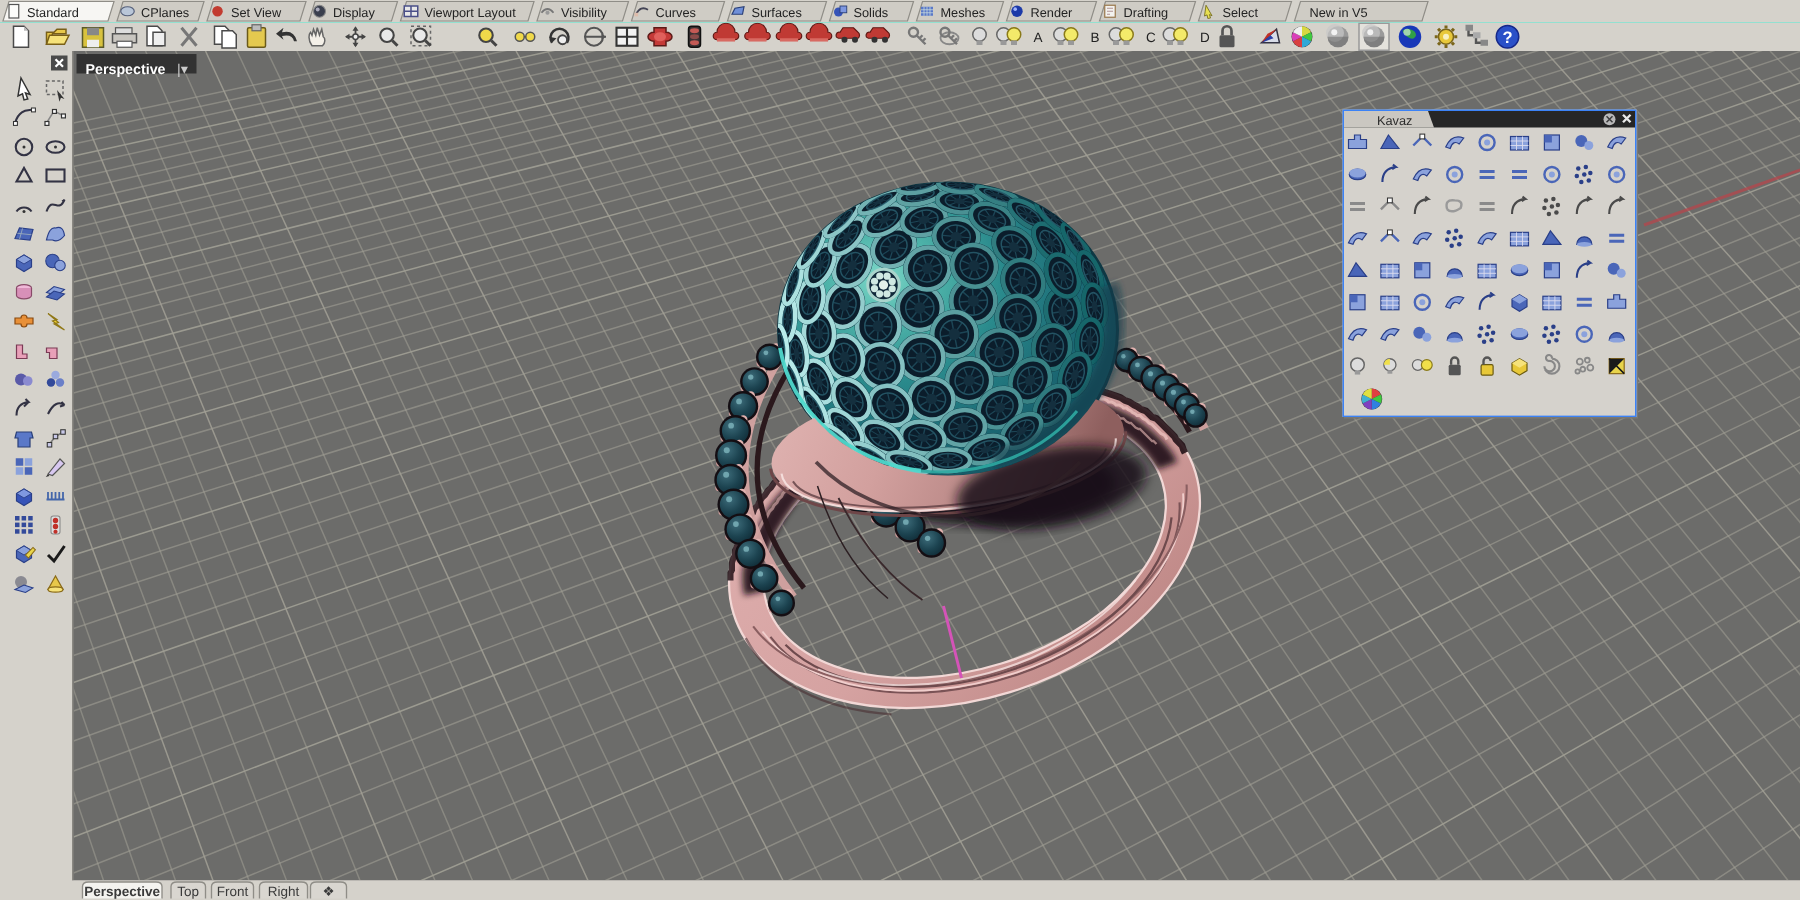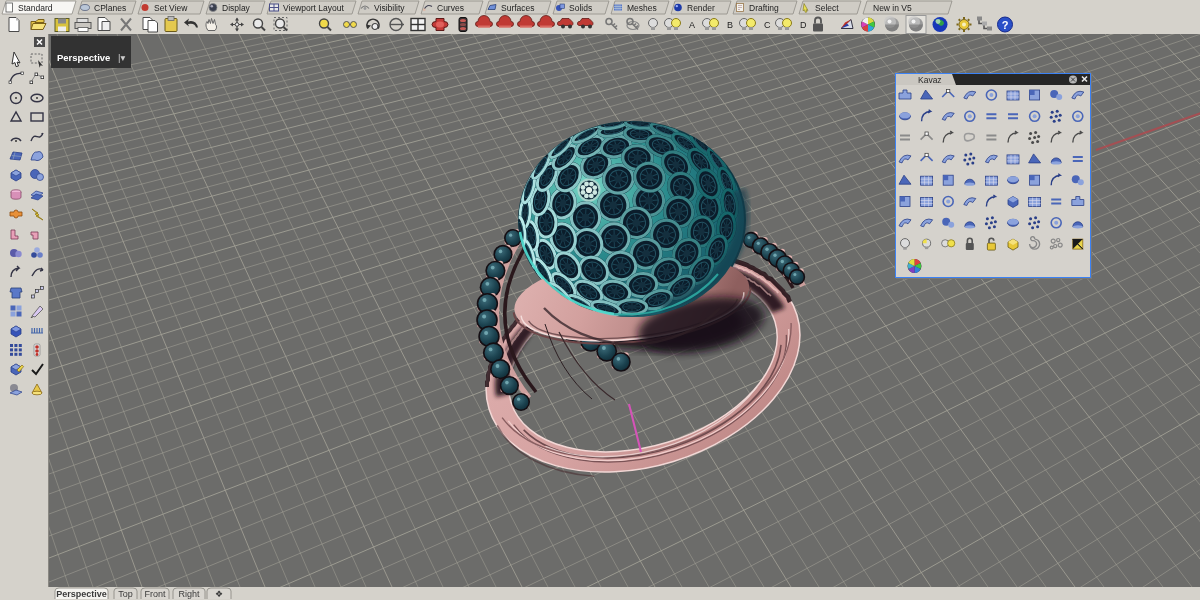--- a/index.html
+++ b/index.html
@@ -1,18 +1,18 @@
 <!DOCTYPE html>
 <html><head><meta charset="utf-8"><title>Rhino</title>
 <style>
 *{margin:0;padding:0;box-sizing:border-box}
 body{font-family:"Liberation Sans",sans-serif;width:1200px;height:600px;overflow:hidden;background:#d5d2cb}
 #app{position:relative;width:1200px;height:432px;background:#5eead4}
 #viewport{position:absolute;left:48px;top:34px;width:1152px;height:553px;background:#6c6c6a;overflow:hidden;border-left:1px solid #8a8882}
-#vplabel{position:absolute;left:2px;top:2px;background:#323232;color:#fff;font-size:9.5px;font-weight:bold;padding:16px 6px;height:13px;line-height:11px}
+#vplabel{position:absolute;left:2px;top:2px;background:#323232;color:#fff;font-size:9.5px;font-weight:bold;padding:5px 6px;height:13px;line-height:11px}
 #vplabel span{font-weight:normal;color:#ccc;margin-left:5px}
 </style></head><body>
 <div id="app">
 <svg width="1200" height="15" style="position:absolute;left:0;top:0">
       <rect width="1200" height="15" fill="#d5d2cb"></rect>
       <path d="M 6 1 L 76 1 L 72 14 L 2 14 Z" fill="#f7f6f3" stroke="#8f8d87" stroke-width="0.8"></path>
       <text x="18" y="11" font-size="8.5" fill="#222" font-family="Liberation Sans, sans-serif">Standard</text>
       <g transform="translate(9 7.5)">
         <rect x="-3" y="-4.5" width="6.5" height="9" fill="#fdfdfb" stroke="#555" stroke-width="0.8"></rect>
       </g>

